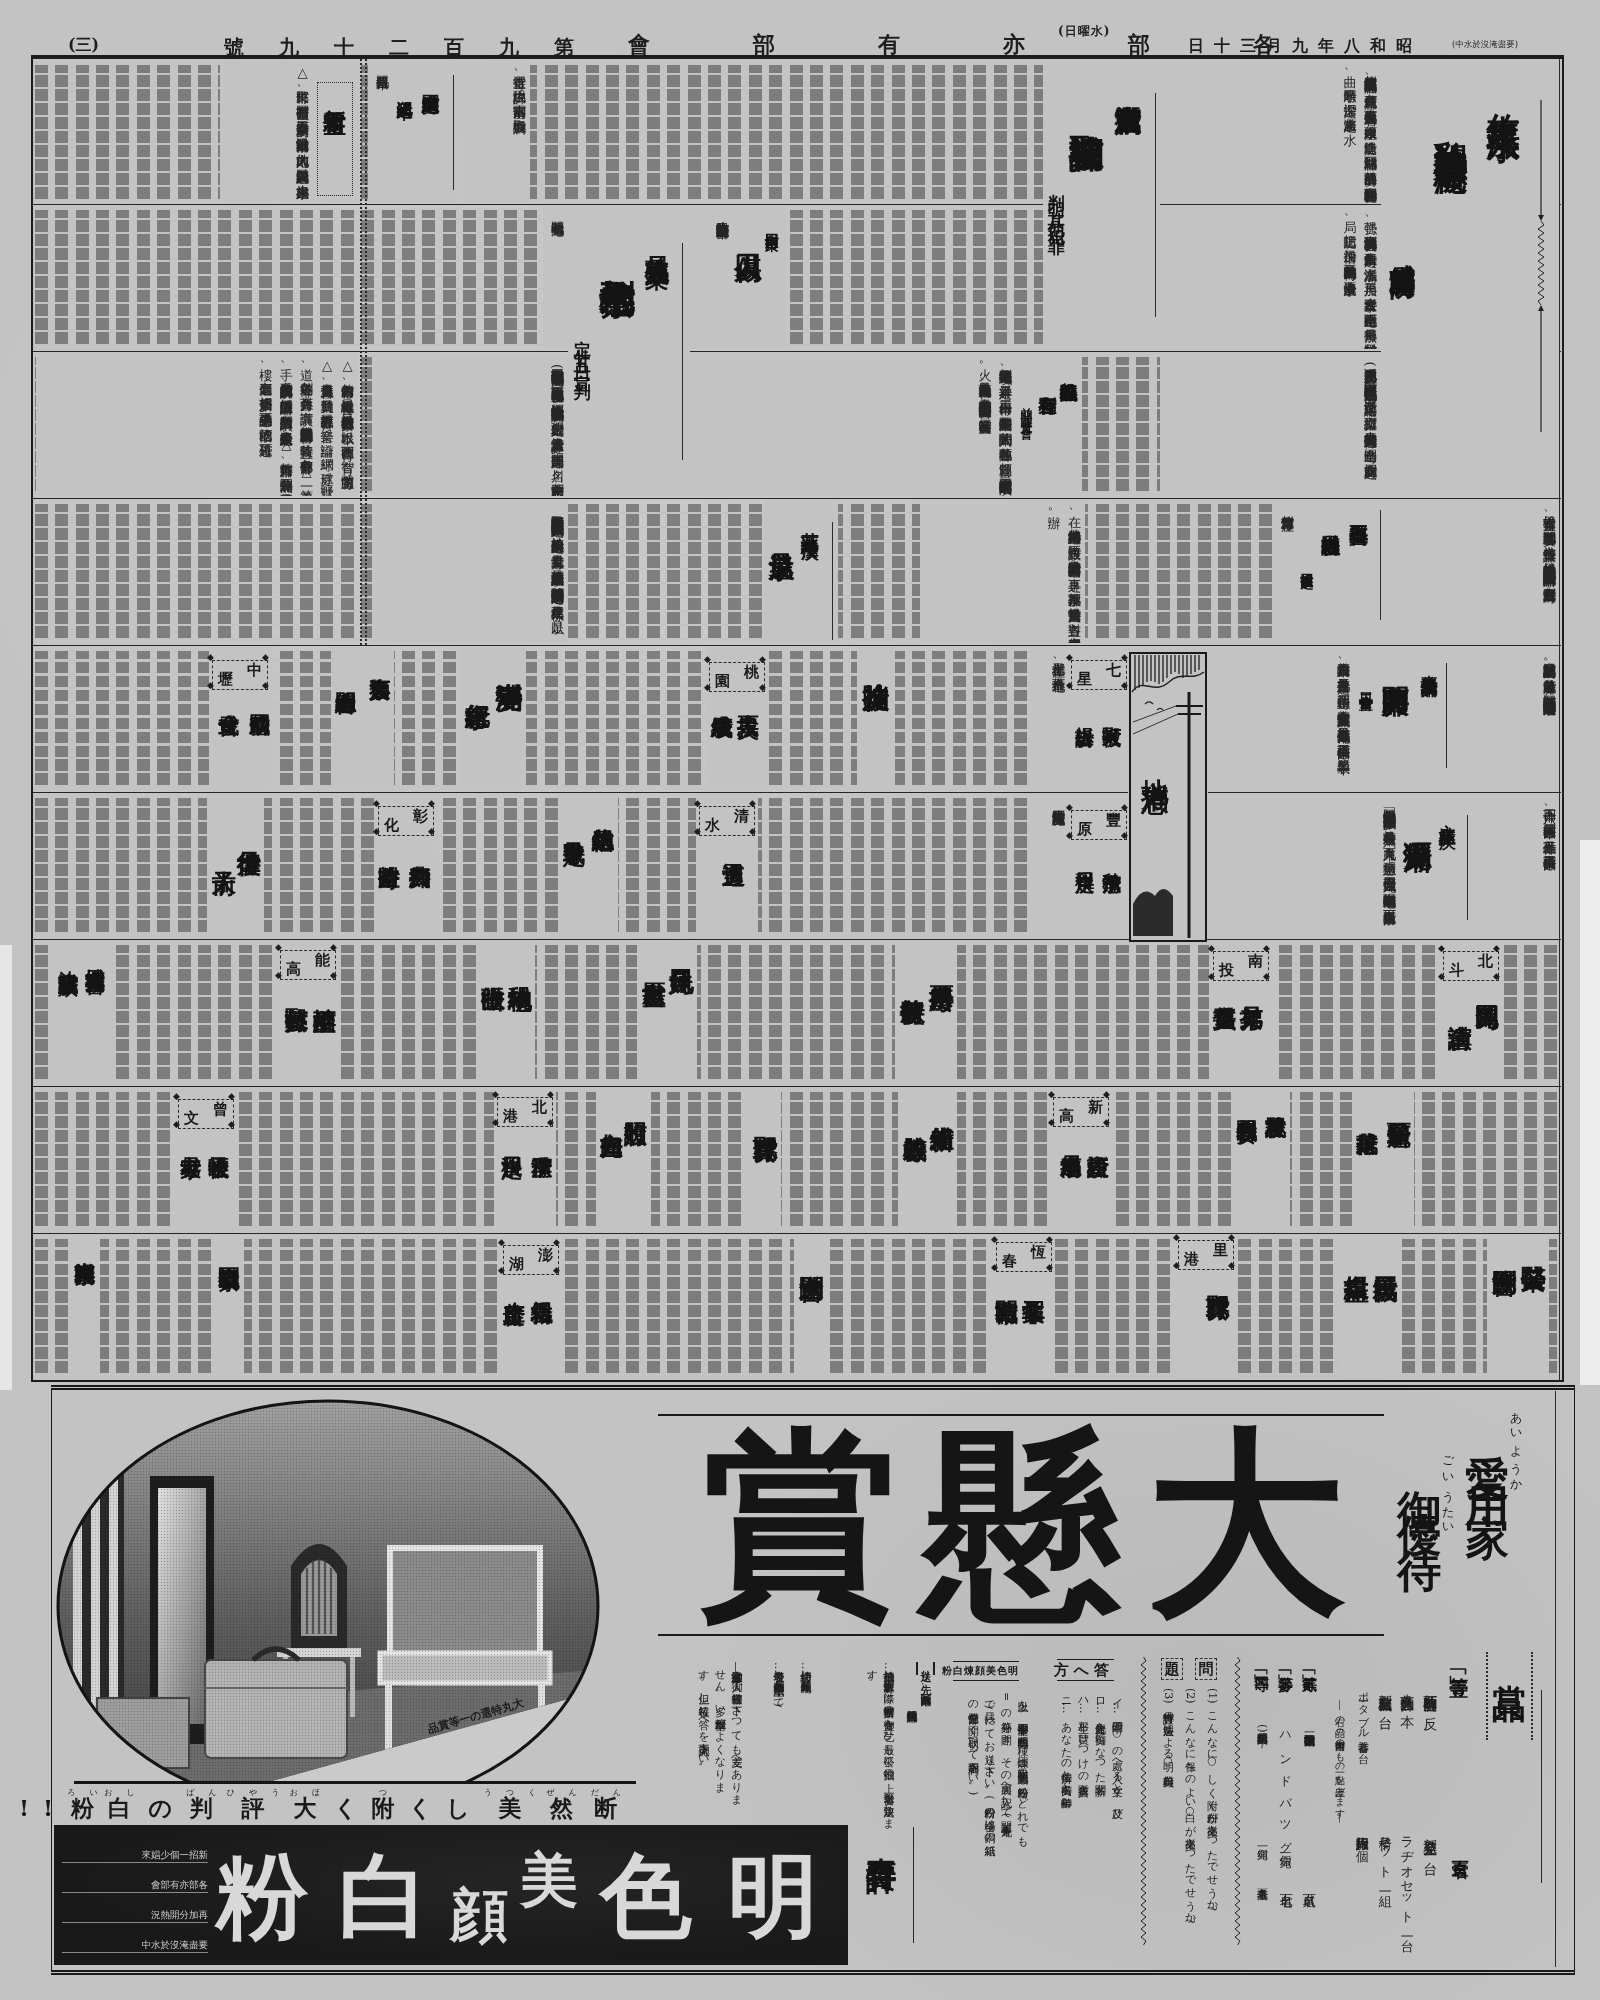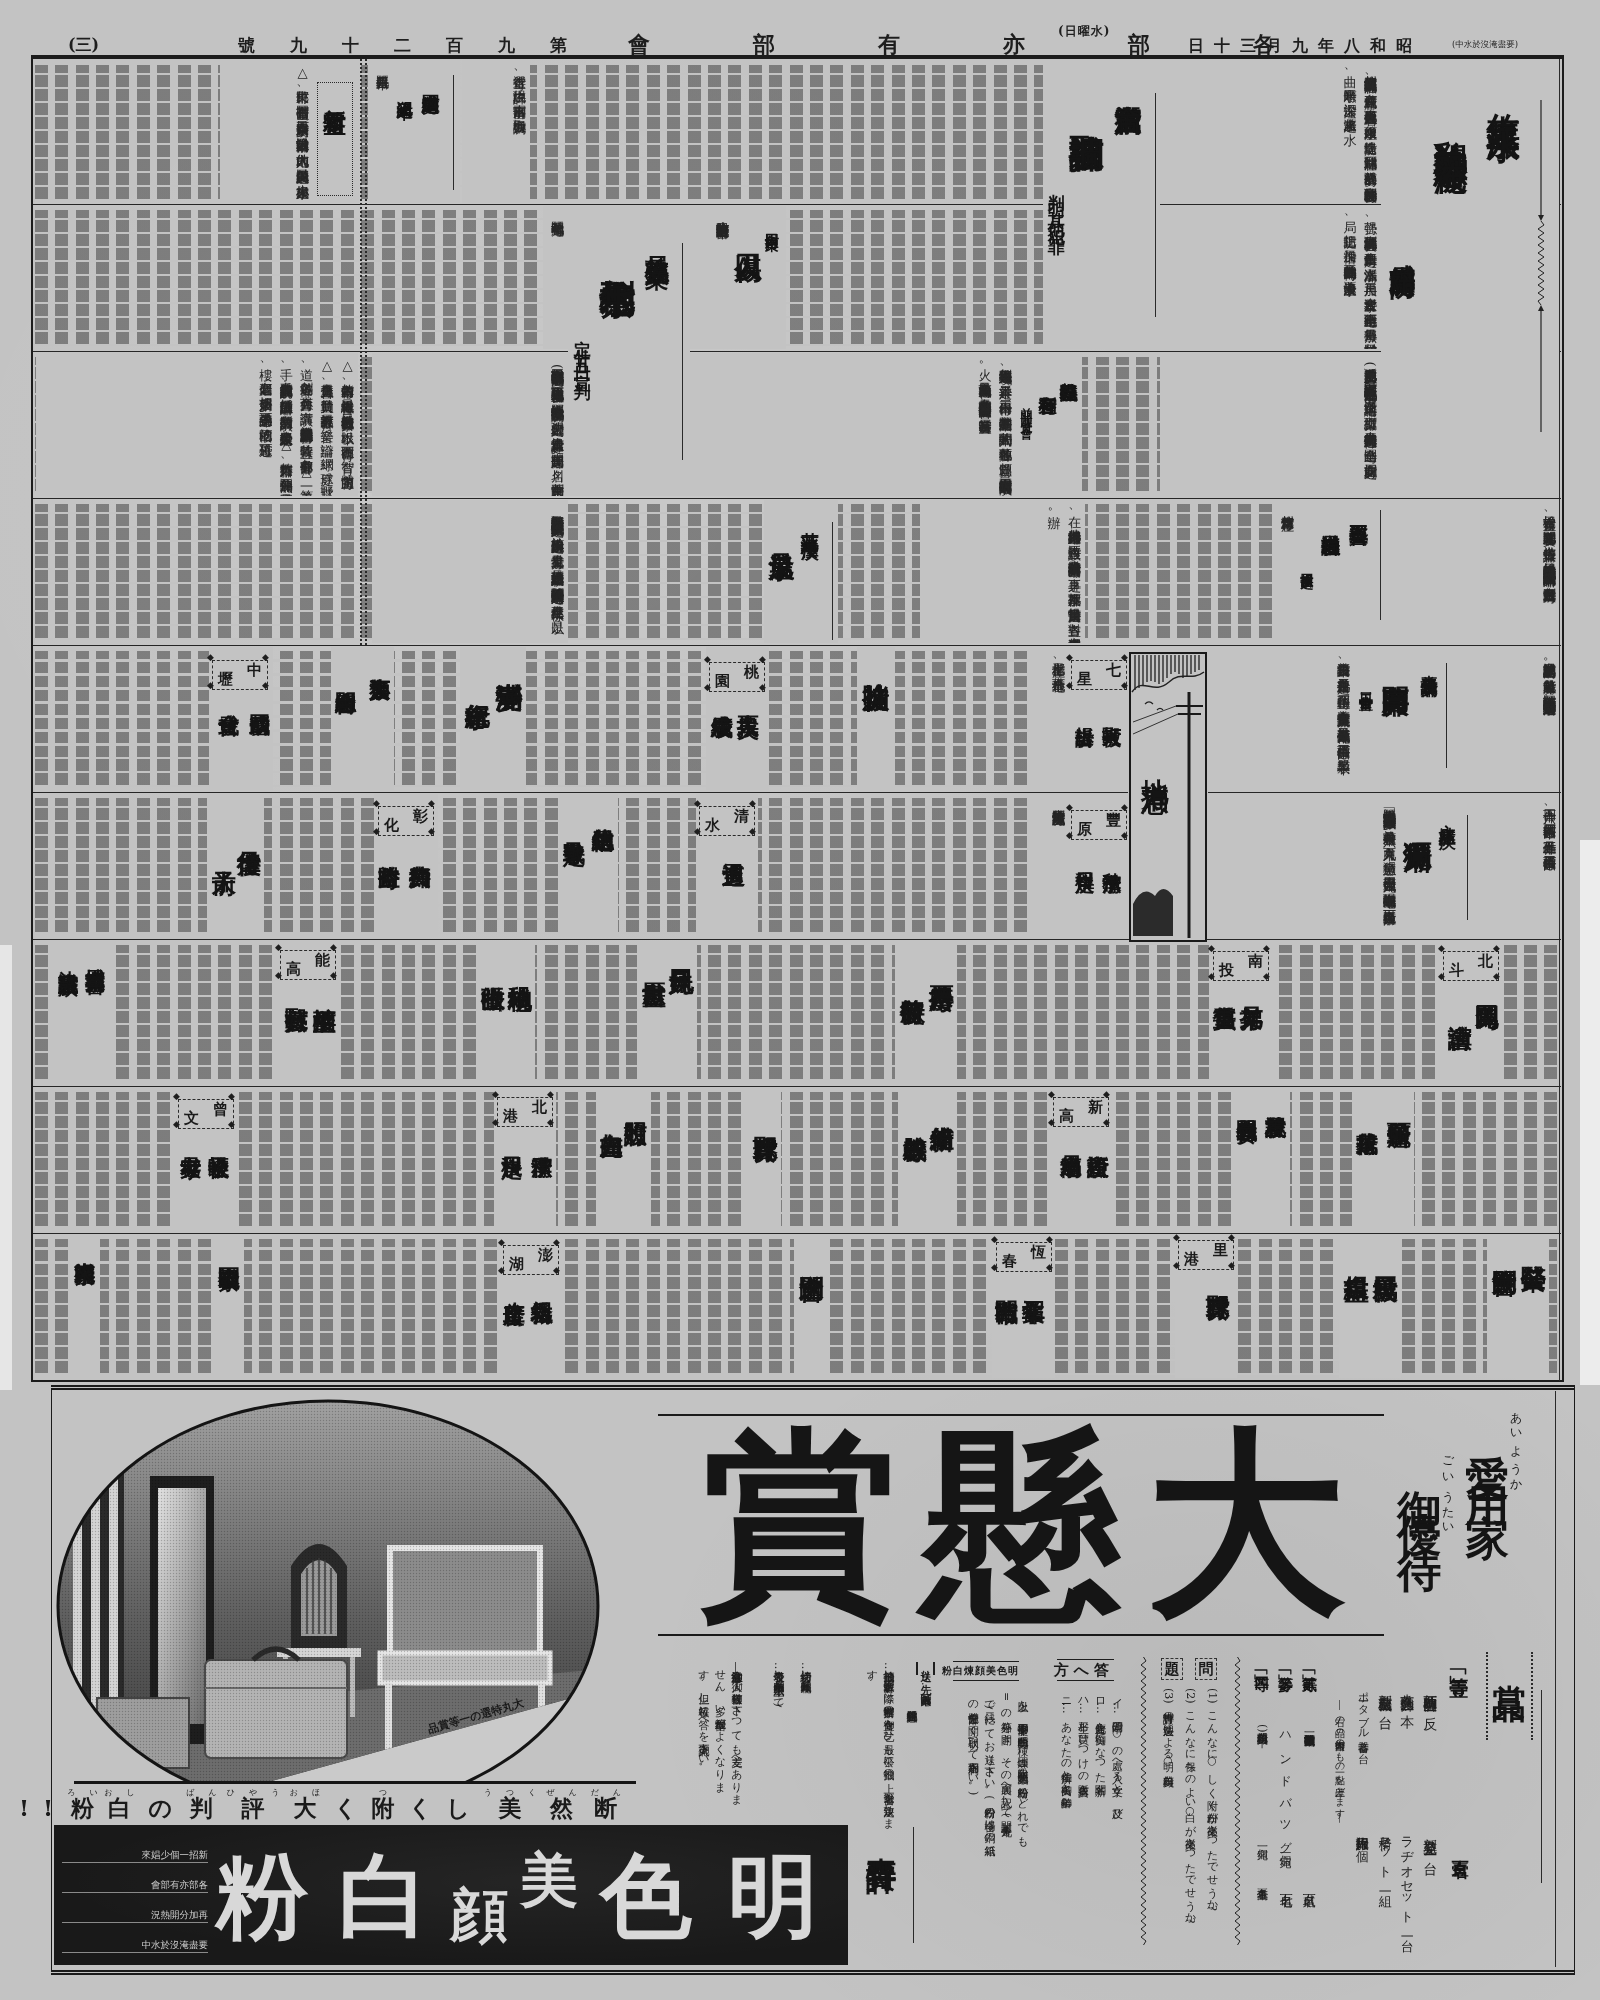--- a/index.html
+++ b/index.html
@@ -36,21 +36,21 @@
 </head>
 <body>
 
 <div id="page">
 
   <div class="a" style="left:1580px;top:840px;width:20px;height:545px;background:#ececec"></div>
   <div class="a" style="left:0;top:945px;width:12px;height:445px;background:#e6e6e6"></div>
 
   <div>
     <div class="mh" style="left:68px;top:37px;font-size:16px;direction:ltr;unicode-bidi:normal">(三)</div>
-    <div class="mh" style="left:238px;top:37px;font-size:17px;letter-spacing:35px">第九百二十九號</div>
+    <div class="mh" style="left:224px;top:37px;font-size:20px;letter-spacing:35px">第九百二十九號</div>
     <div class="mh" style="left:628px;top:33px;font-size:22px;letter-spacing:103px">各部亦有部會</div>
     <div class="mh" style="left:1058px;top:25px;font-size:12px;letter-spacing:1px">(水曜日)</div>
     <div class="mh" style="left:1188px;top:38px;font-size:16px;letter-spacing:10px">昭和八年九月三十日</div>
     <div class="mh" style="left:1452px;top:40px;font-size:8.5px;font-weight:400">(要盡淹沒於水中)</div>
   </div>
 
   <div class="band" style="top:59px;height:145px"></div>
   <div class="band" style="top:204px;height:147px"></div>
   <div class="band" style="top:351px;height:147px"></div>
   <div class="band" style="top:498px;height:147px"></div>

